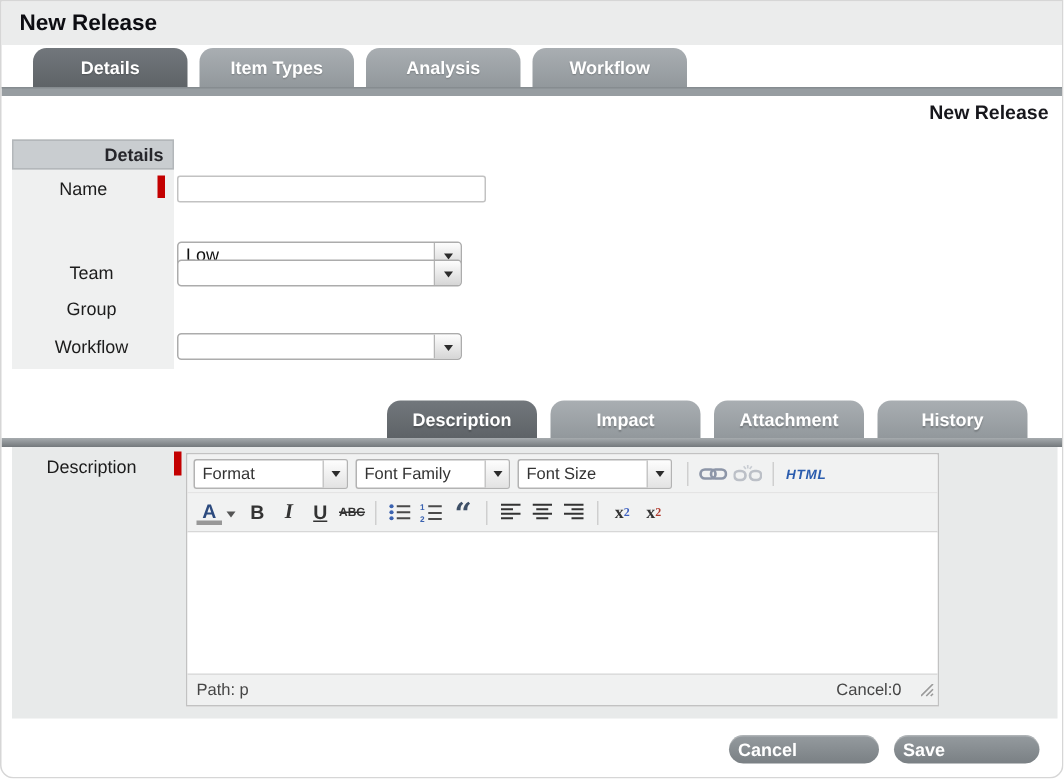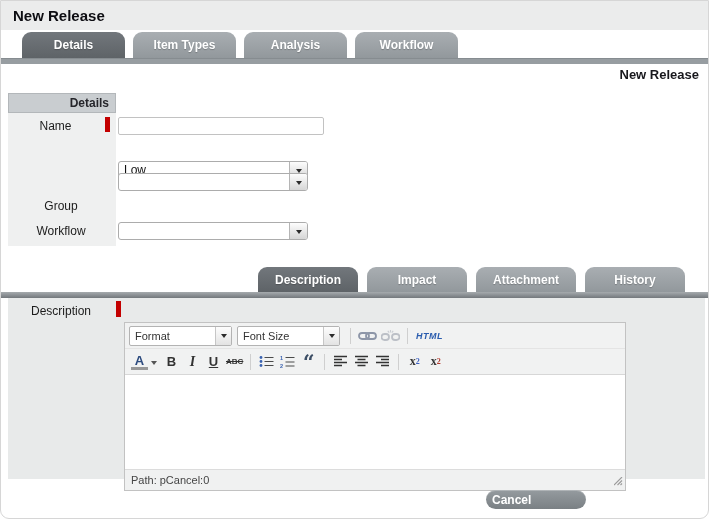--- a/index.html
+++ b/index.html
@@ -42,21 +42,21 @@
   .subtabs{position:absolute;top:266px;left:257px;display:flex;gap:9px;}
   .subtab{width:100px;height:25px;border-radius:9px 9px 0 0;background:linear-gradient(#a9aeb2,#92989c);
           color:#fff;font-weight:bold;font-size:12px;text-align:center;line-height:26px;cursor:pointer;
           text-shadow:0 1px 1px rgba(0,0,0,.22);}
   .subtab.active{background:linear-gradient(#72777c,#5e6367);}
   .subbar{position:absolute;top:291px;left:0;right:0;height:6px;background:linear-gradient(#a6abae,#73787c);}
 
   
   .panel{position:absolute;left:7px;top:297px;width:697px;height:181px;background:#e8eaea;}
   .editor{position:absolute;left:123px;top:301px;width:502px;height:169px;border:1px solid #c2c2c2;
-          background:#fff;box-sizing:border-box;display:flex;flex-direction:column;margin-top:20px;}
+          background:#fff;box-sizing:border-box;display:flex;flex-direction:column;}
   .tb{height:26px;background:#f1f2f2;display:flex;align-items:center;padding:0 4px;box-sizing:border-box;flex:none;}
   .tb1{border-bottom:1px solid #e4e4e4;}
   .tb2{border-bottom:1px solid #d7d7d7;}
   .tsel{width:103px;height:20px;border:1px solid #b3b3b3;border-radius:2px;background:#fff;display:flex;
         margin-right:5px;box-sizing:border-box;cursor:pointer;}
   .tsel .val{flex:1;font-size:11px;color:#333;padding:3px 0 0 5px;white-space:nowrap;overflow:hidden;}
   .tsel .cbtn{width:15px;border-left:1px solid #c6c6c6;background:linear-gradient(#fdfdfd,#e3e3e3);
               display:flex;align-items:center;justify-content:center;}
   .tsel .arrow{border-width:3px;border-top-width:4px;}
   .sep{width:1px;height:16px;background:#cfcfcf;margin:0 5px;flex:none;}
@@ -68,21 +68,21 @@
   .i-italic{font-family:"Liberation Serif",serif;font-style:italic;font-size:14px;}
   .i-under{text-decoration:underline;font-size:13px;}
   .i-strike{font-size:8px;text-decoration:line-through;}
   .i-quote{font-family:"DejaVu Serif",serif;color:#3d4f66;font-size:20px;line-height:30px;}
   .i-html{font-size:9px;font-weight:bold;color:#2a5cae;letter-spacing:.5px;margin:0 3px;cursor:pointer;font-style:italic;}
   .i-subsup{font-family:"Liberation Serif",serif;font-size:12px;}
   .i-subsup .nsub{color:#3b5fc0;font-size:8px;vertical-align:-3px;font-weight:bold;}
   .i-subsup .nsup{color:#b03a2e;font-size:8px;vertical-align:5px;font-weight:bold;}
   .ed-content{flex:1;background:#fff;outline:none;}
   .ed-status{height:20px;background:#f0f1f1;border-top:1px solid #dcdcdc;display:flex;align-items:center;
-             padding:0 24px 0 6px;font-size:11px;color:#454545;position:relative;flex:none;}
+             justify-content:space-between;padding:0 24px 0 6px;font-size:11px;color:#454545;position:relative;flex:none;}
   .handle{position:absolute;right:2px;bottom:2px;cursor:nwse-resize;}
 
   
   .pill{position:absolute;top:489px;height:19px;border-radius:10px;border:none;
         background:linear-gradient(#959b9f,#7a8084);color:#fff;font-weight:bold;font-size:12px;
         text-align:left;line-height:19px;cursor:pointer;box-shadow:inset 0 1px 0 rgba(255,255,255,.25);
         font-family:"Liberation Sans",sans-serif;}
   .pill.cancel{left:485px;width:100px;}
   .pill.save{left:595px;width:97px;}
 </style>
@@ -111,20 +111,21 @@
   <div class="req" style="left:104px;top:116px;"></div>
   <input class="txt-input" type="text" style="">
 
   <div class="combo" style="top:144px;margin-top:16px;">
     <div class="val">Low</div>
     <div class="cbtn">
         <div class="arrow"></div>
       </div>
   </div>
 
+  <div class="f-label" style="left:7px;top:174px;width:106px;">Team</div>
   <div class="combo" style="top:172px;">
     <div class="val"></div>
     <div class="cbtn">
         <div class="arrow"></div>
       </div>
   </div>
 
   <div class="f-label" style="left:7px;top:198px;width:106px;">Group</div>
 
   <div class="f-label" style="left:7px;top:223px;width:106px;">Workflow</div>
@@ -144,20 +145,26 @@
   <div class="subbar"></div>
 
   <div class="panel"></div>
   <div class="f-label" style="left:7px;top:303px;width:106px;">Description</div>
   <div class="req" style="left:115px;top:300px;height:16px;"></div>
 
   <div class="editor">
     <div class="tb tb1">
       <div class="tsel">
         <div class="val">Format</div>
+        <div class="cbtn">
+            <div class="arrow"></div>
+          </div>
+      </div>
+      <div class="tsel">
+        <div class="val">Font Family</div>
         <div class="cbtn">
             <div class="arrow"></div>
           </div>
       </div>
       <div class="tsel">
         <div class="val">Font Size</div>
         <div class="cbtn">
             <div class="arrow"></div>
           </div>
       </div>
@@ -241,14 +248,15 @@
       <span>Cancel:0</span>
       <span class="handle">
         <svg width="9" height="9" viewBox="0 0 9 9">
             <path d="M8 0L0 8M8 3.5L3.5 8M8 6.5L6.5 8" stroke="#9a9a9a" stroke-width="1.1"></path>
           </svg>
       </span>
     </div>
   </div>
 
   <button class="pill cancel">Cancel</button>
+  <button class="pill save">Save</button>
 
 </div>
 
 </body></html>

